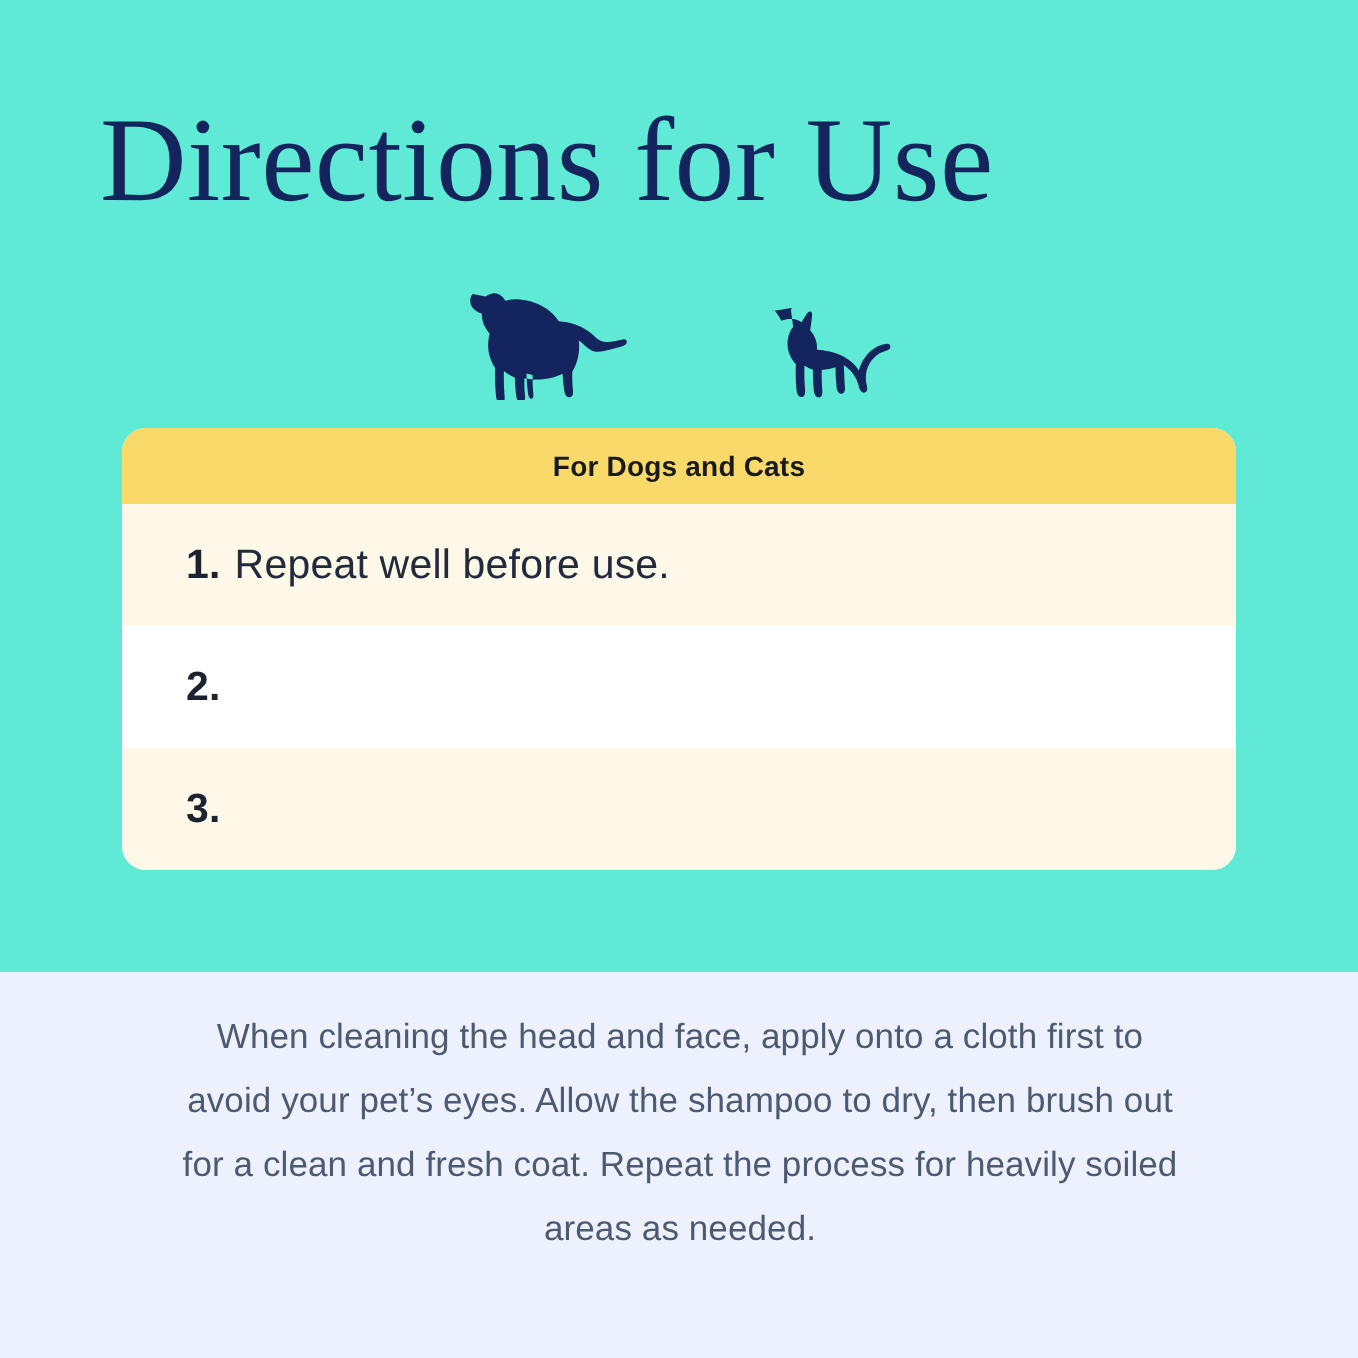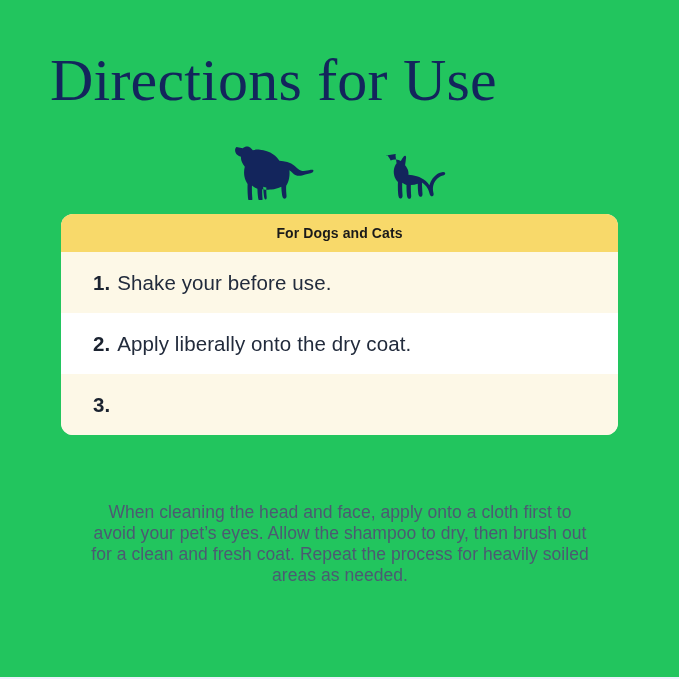--- a/index.html
+++ b/index.html
@@ -10,22 +10,22 @@
   body {
     width: 679px;
     height: 679px;
     background: #edf1fd;
     font-family: "Liberation Sans", sans-serif;
     overflow: hidden;
   }
   .page {
     position: relative;
     width: 679px;
-    height: 677px;
-    background: #22c55e;
+    height: 486px;
+    background: #5eead4;
     box-sizing: border-box;
   }
 
   
   .title {
     position: absolute;
     left: 50px;
     top: 44px;
     font-family: "Liberation Serif", "DejaVu Serif", serif;
     font-size: 60px;
@@ -99,21 +99,21 @@
   }
 
   
   .footnote {
     position: absolute;
     left: 90px;
     top: 502px;
     width: 500px;
     text-align: center;
     font-size: 17.5px;
-    line-height: 21px;
+    line-height: 32px;
     color: #4c5a72;
     letter-spacing: 0.05px;
   }
 </style>
 </head>
 <body>
 
 <div class="page">
 
   <div class="title">Directions for Use</div>
@@ -129,25 +129,24 @@
         <path fill="#13255c" d="M22.8 3.2c1-.9 2.6-.5 3.4.5 2.3 2.9 4.2 6.1 6 9.4 3.6-1.5 7.6-2.1 11.5-1.7 3.3.3 6.5 1.4 9.3 3.1 1.9-3.4 3.9-6.8 6.4-9.8.8-1 2.4-1.5 3.4-.6 1 .8 1 2.3.9 3.5-.5 5.1-1.2 10.2-2 15.3 3 3.3 5.2 7.3 6.3 11.6.7 2.7.9 5.5.6 8.2 5.8.4 11.6 1.2 17.2 2.9 6.7 2 13.1 5.3 18.4 9.9 2.9 2.5 5.5 5.4 7.4 8.7 1.3-4.9 3.5-9.6 6.5-13.7 3.5-4.8 8.1-8.8 13.4-11.4 2.5-1.2 5.2-2.1 8-2.3 1.4-.1 3 .1 3.9 1.2.9 1.1.8 2.8-.1 3.9-1 1.2-2.6 1.6-4 2-4.4 1.3-8.5 3.6-11.8 6.8-3.8 3.6-6.5 8.3-7.8 13.4-1.2 4.7-1.2 9.7-.1 14.4.4 1.7.9 3.5.6 5.2-.2 1.4-1.2 2.8-2.6 3.1-1.6.3-3.1-.7-4-1.9-1.2-1.6-1.7-3.6-2.2-5.5-1.2-4.8-3.4-9.3-6.5-13.1-2.4-3-5.4-5.5-8.6-7.6.3 6.3.3 12.7.8 19 .2 2.2.5 4.4.2 6.6-.2 1.5-1.1 3.1-2.6 3.5-1.7.5-3.5-.6-4.4-2-1.1-1.8-1.4-3.9-1.6-5.9-.7-6.3-1-12.7-1-19-4.5 1.6-9.3 2.5-14.1 2.6-.1 6.3-.1 12.6.4 18.9.2 2 .4 4.1 0 6.1-.3 1.5-1.3 3-2.9 3.3-1.7.3-3.3-.8-4.2-2.2-1.1-1.8-1.3-3.9-1.5-5.9-.7-6.7-.9-13.5-.8-20.3-3.1-1.1-6-2.6-8.7-4.5-.3 7.5-.2 15.1.4 22.6.2 2.1.4 4.3 0 6.4-.3 1.5-1.3 3.1-2.9 3.4-1.7.3-3.4-.8-4.3-2.3-1.1-1.9-1.3-4.1-1.5-6.2-.8-8.4-.9-16.8-.5-25.2-3.4-3.5-6-7.8-7.4-12.5-1.4-4.6-1.6-9.5-.7-14.2.8-4.3 2.6-8.4 5.3-11.8-.9-5.2-1.6-10.4-2.1-15.7-.1-1.2-.2-2.7.9-3.6z"></path>
       </svg>
     </span>
   </div>
 
   <div class="card">
     <div class="card-header">For Dogs and Cats</div>
     <div class="steps">
       <div class="step cream">
         <span class="step-num">1.</span>
-        <span class="step-text">Shake your before use.</span>
+        <span class="step-text">Repeat well before use.</span>
       </div>
       <div class="step white">
         <span class="step-num">2.</span>
-        <span class="step-text">Apply liberally onto the dry coat.</span>
       </div>
       <div class="step cream">
         <span class="step-num">3.</span>
       </div>
     </div>
   </div>
 
   <div class="footnote">When cleaning the head and face, apply onto a cloth first to avoid your pet’s eyes. Allow the shampoo to dry, then brush out for a clean and fresh coat. Repeat the process for heavily soiled areas as needed.</div>
 
 </div>

